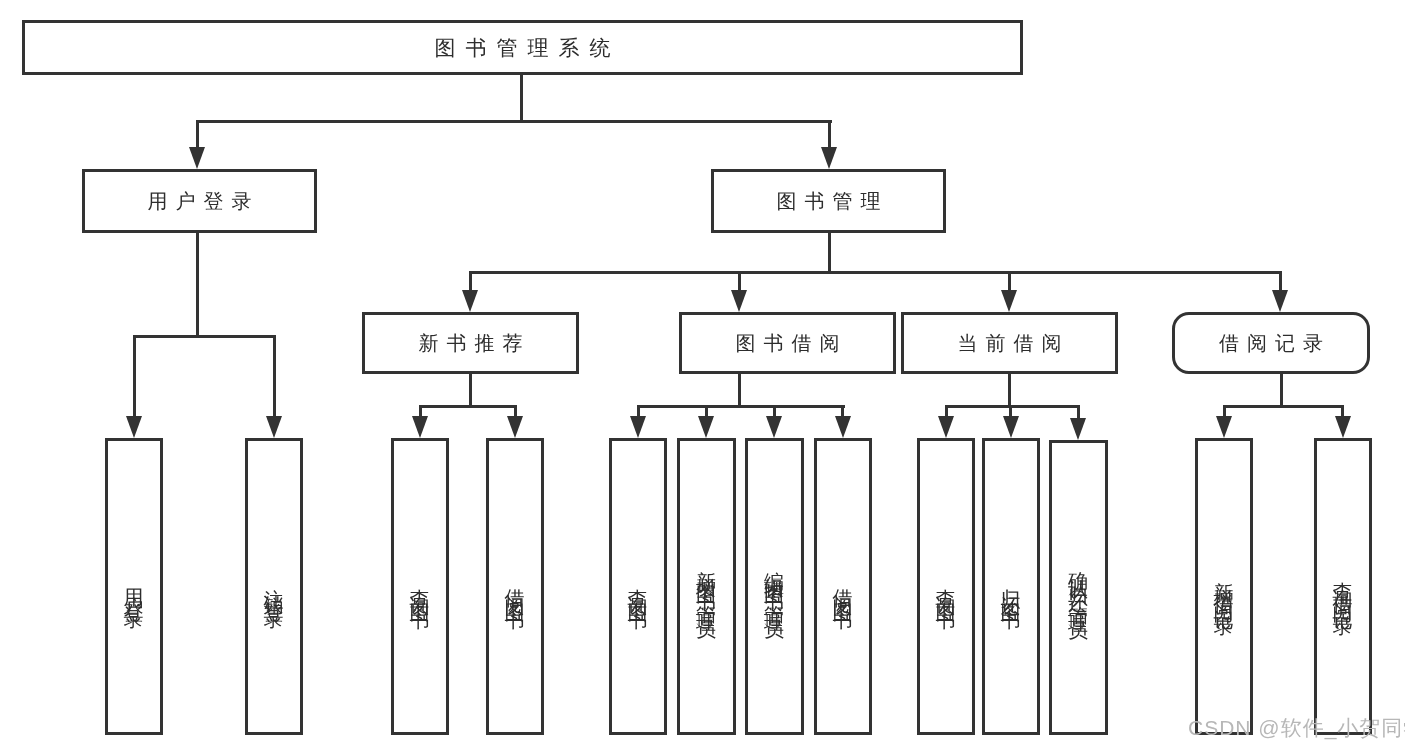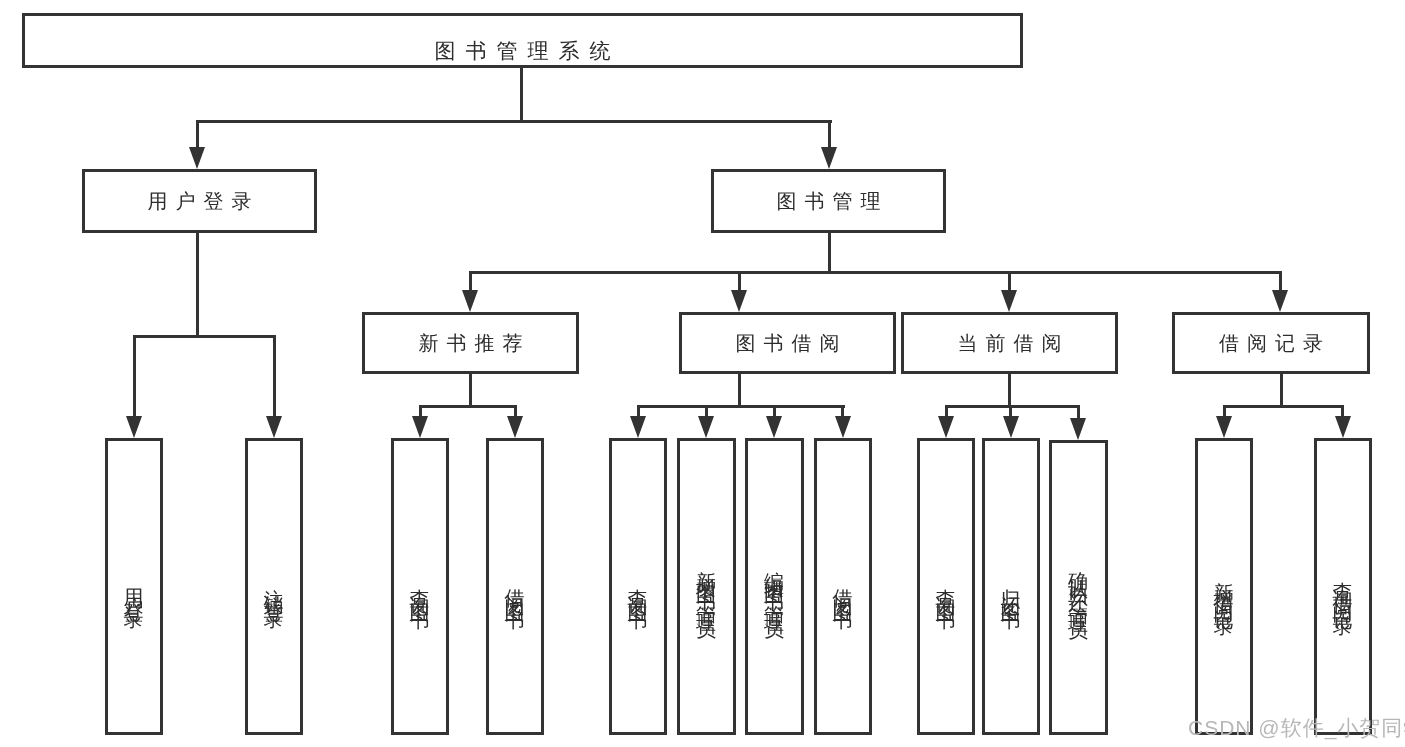--- a/index.html
+++ b/index.html
@@ -56,21 +56,21 @@
     letter-spacing:1px;
     white-space:nowrap;
     z-index:5;
   }
 </style>
 </head>
 <body>
 
 <div id="stage">
 
-  <div class="node root" style="left:22px;top:13px;width:1001px;height:55px;align-items:flex-end;">
+  <div class="node root" style="left:22px;top:20px;width:1001px;height:55px;">
     <span class="hlabel">图书管理系统</span>
   </div>
 
   <div class="node" style="left:82px;top:169px;width:235px;height:64px;">
     <span class="hlabel">用户登录</span>
   </div>
 
   <div class="node" style="left:711px;top:169px;width:235px;height:64px;">
     <span class="hlabel">图书管理</span>
   </div>
@@ -80,21 +80,21 @@
   </div>
 
   <div class="node" style="left:631px;top:312px;width:217px;height:62px;margin-left:48px;">
     <span class="hlabel">图书借阅</span>
   </div>
 
   <div class="node" style="left:901px;top:312px;width:217px;height:62px;text-align:right;">
     <span class="hlabel">当前借阅</span>
   </div>
 
-  <div class="node" style="left:1172px;top:312px;width:198px;height:62px;">
+  <div class="node" style="left:1172px;top:312px;width:198px;height:62px;border-radius:17px;">
     <span class="hlabel">借阅记录</span>
   </div>
 
   <div class="node" style="left:105px;top:438px;width:58px;height:297px;">
     <span class="vlabel">用户登录</span>
   </div>
   <div class="node" style="left:245px;top:438px;width:58px;height:297px;">
     <span class="vlabel">注销登录</span>
   </div>
 

